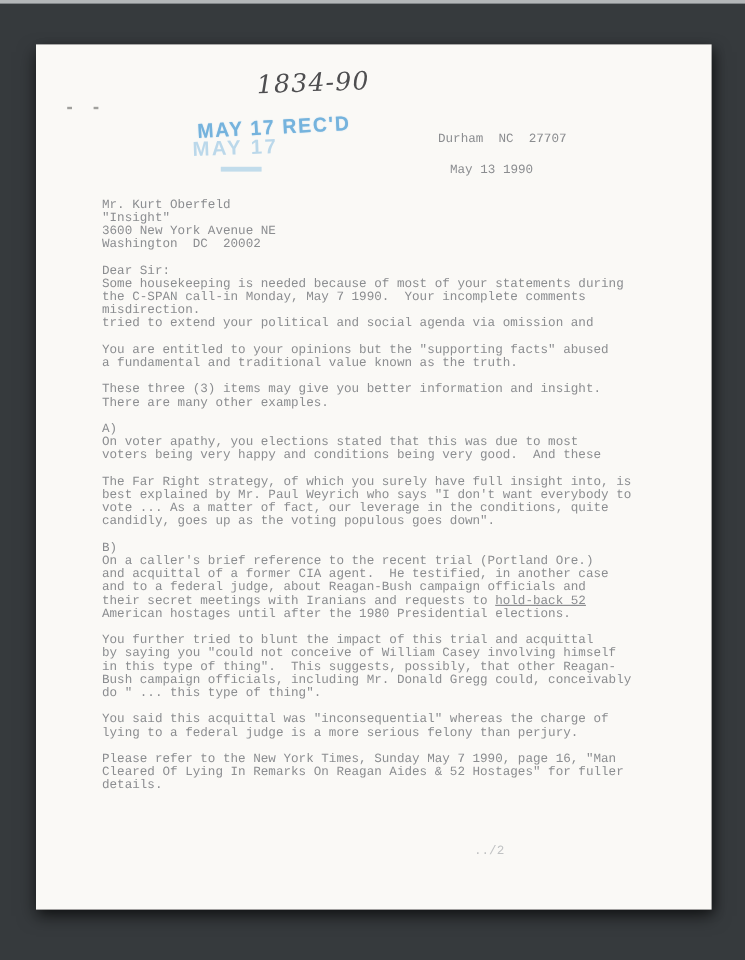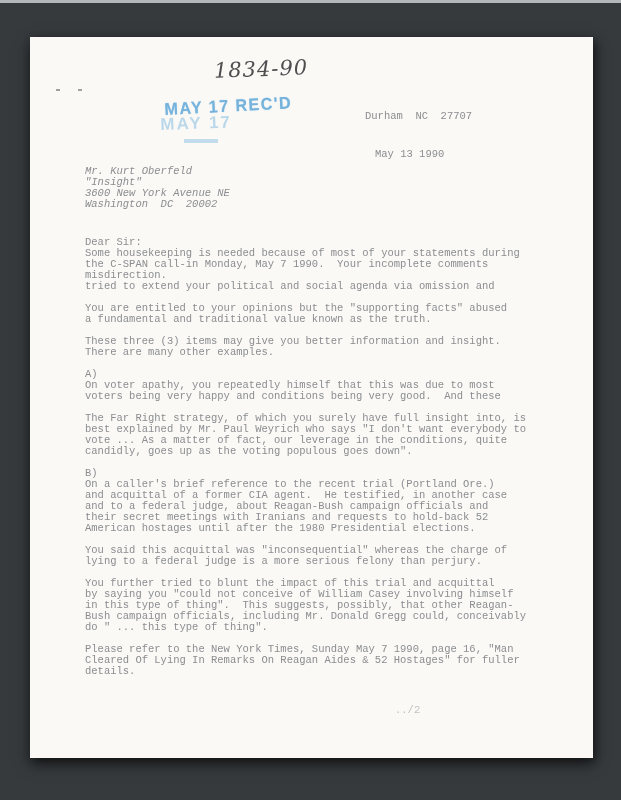--- a/index.html
+++ b/index.html
@@ -5,38 +5,38 @@
   html,body{margin:0;padding:0;background:#363a3d;}
   .canvas{position:relative;width:621px;height:800px;background:#363a3d;overflow:hidden;}
   .top-edge{position:absolute;top:0;left:0;width:621px;height:3px;background:#b4b7b9;}
   .paper{position:absolute;left:30px;top:37px;width:563px;height:721px;background:#faf9f6;
          box-shadow:0 6px 14px rgba(0,0,0,.55), 3px 3px 8px rgba(0,0,0,.35);}
   .mono{font-family:"Liberation Mono","DejaVu Sans Mono",monospace;font-size:10.5px;
         line-height:11px;color:#8b8d90;}
   .line{white-space:pre;}
   .para{margin-bottom:11px;}
   .body-col{position:absolute;left:55px;top:129px;width:478px;}
-  .recipient{margin-bottom:27px;font-style:italic;}
+  .recipient{margin-bottom:11px;}
   .salutation{white-space:pre;}
   .sender-city{position:absolute;left:335px;top:74px;white-space:pre;}
-  .date-line{position:absolute;left:345px;top:112px;white-space:pre;}
+  .date-line{position:absolute;left:345px;top:100px;white-space:pre;}
   .case-number{position:absolute;left:146px;top:20px;width:170px;text-align:center;
         font-family:"DejaVu Serif",serif;font-style:italic;font-size:21px;color:#4e4e50;
         transform:rotate(-2deg);letter-spacing:1px;}
   .stamp{position:absolute;left:128px;top:58px;width:190px;height:55px;
         font-family:"Liberation Sans",sans-serif;font-weight:bold;color:#58a4d8;}
   .stamp-main{position:absolute;left:6px;top:5px;font-size:17px;letter-spacing:1.5px;
         transform:rotate(-3deg) scaleX(.95);transform-origin:left top;opacity:.82;
         text-shadow:0 0 1px rgba(88,164,216,.6);white-space:pre;}
   .stamp-ghost{position:absolute;left:2px;top:20px;font-size:17px;letter-spacing:2px;
         transform:rotate(-2deg);transform-origin:left top;opacity:.38;white-space:pre;}
   .stamp-bar{position:absolute;left:26px;top:44px;width:34px;height:4px;background:#7db7de;opacity:.45;}
   .page-footer{position:absolute;left:365px;top:668px;color:#c0c2c3;white-space:pre;}
   .pencil-dot{position:absolute;width:4px;height:2px;background:#a0a09d;}
-  .ul{text-align:center;}
+  .ul{text-decoration:underline;text-align:center;}
 </style>
 </head>
 <body>
 
 <div class="canvas">
   <div class="top-edge"></div>
 
   <div class="paper">
 
     <div class="pencil-dot" style="left:26px;top:52px;"></div>
@@ -71,47 +71,47 @@
           <div class="para">
             <div class="line">You are entitled to your opinions but the "supporting facts" abused</div>
             <div class="line">a fundamental and traditional value known as the truth.</div>
           </div>
           <div class="para">
             <div class="line">These three (3) items may give you better information and insight.</div>
             <div class="line">There are many other examples.</div>
           </div>
           <div class="para">
             <div class="line">A)</div>
-            <div class="line">On voter apathy, you repeatedly himself that this was due to most</div>
+            <div class="line">On voter apathy, you elections stated that this was due to most</div>
             <div class="line">voters being very happy and conditions being very good.  And these</div>
           </div>
           <div class="para">
             <div class="line">The Far Right strategy, of which you surely have full insight into, is</div>
             <div class="line">best explained by Mr. Paul Weyrich who says "I don't want everybody to</div>
             <div class="line">vote ... As a matter of fact, our leverage in the conditions, quite</div>
             <div class="line">candidly, goes up as the voting populous goes down".</div>
           </div>
           <div class="para">
             <div class="line">B)</div>
             <div class="line">On a caller's brief reference to the recent trial (Portland Ore.)</div>
             <div class="line">and acquittal of a former CIA agent.  He testified, in another case</div>
             <div class="line">and to a federal judge, about Reagan-Bush campaign officials and</div>
             <div class="line">their secret meetings with Iranians and requests to <span class="ul">hold-back 52</span></div>
             <div class="line">American hostages until after the 1980 Presidential elections.</div>
           </div>
           <div class="para">
-            <div class="line">You said this acquittal was "inconsequential" whereas the charge of</div>
-            <div class="line">lying to a federal judge is a more serious felony than perjury.</div>
-          </div>
-          <div class="para">
             <div class="line">You further tried to blunt the impact of this trial and acquittal</div>
             <div class="line">by saying you "could not conceive of William Casey involving himself</div>
             <div class="line">in this type of thing".  This suggests, possibly, that other Reagan-</div>
             <div class="line">Bush campaign officials, including Mr. Donald Gregg could, conceivably</div>
             <div class="line">do " ... this type of thing".</div>
+          </div>
+          <div class="para">
+            <div class="line">You said this acquittal was "inconsequential" whereas the charge of</div>
+            <div class="line">lying to a federal judge is a more serious felony than perjury.</div>
           </div>
           <div class="para">
             <div class="line">Please refer to the New York Times, Sunday May 7 1990, page 16, "Man</div>
             <div class="line">Cleared Of Lying In Remarks On Reagan Aides &amp; 52 Hostages" for fuller</div>
             <div class="line">details.</div>
           </div>
         </div>
     </div>
 
     <div class="page-footer mono">../2</div>

